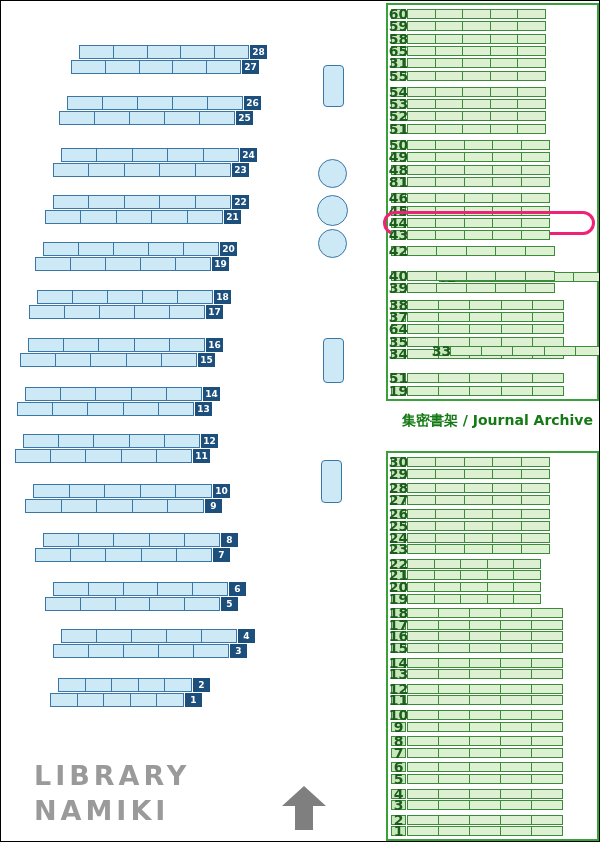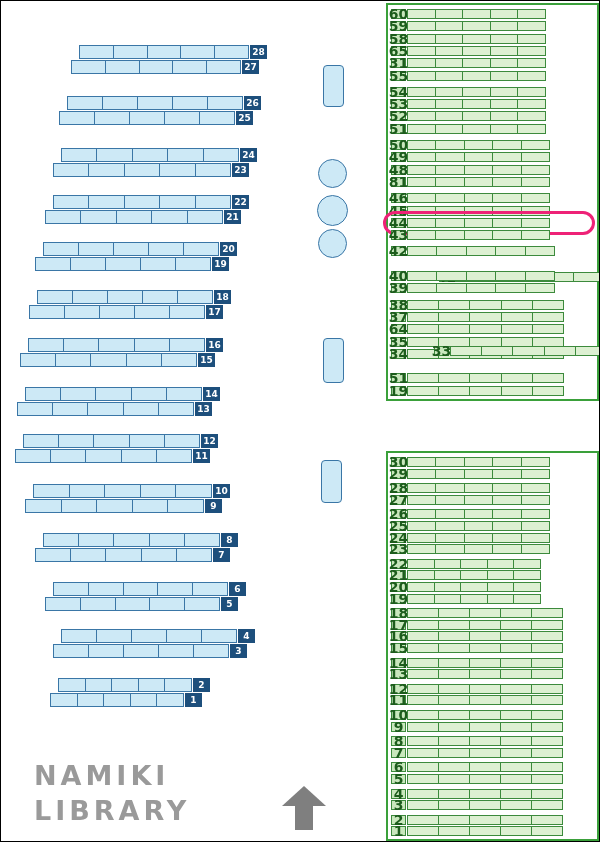--- a/index.html
+++ b/index.html
@@ -632,20 +632,21 @@
         <div class="green-tag">19</div>
         <div class="green-bar" style="width: 157px;">
           <div class="seg"></div>
           <div class="seg"></div>
           <div class="seg"></div>
           <div class="seg"></div>
           <div class="seg"></div>
         </div>
       </div>
     </div>
+  <div id="archive-label">集密書架 / Journal Archive</div>
   <div class="archive-box" id="archive-bottom" style="top:450px;height:390px">
       <div class="green-row" style="top: 4px;">
         <div class="green-tag">30</div>
         <div class="green-bar" style="width: 143px;">
           <div class="seg"></div>
           <div class="seg"></div>
           <div class="seg"></div>
           <div class="seg"></div>
           <div class="seg"></div>
         </div>
@@ -936,22 +937,22 @@
           <div class="seg"></div>
           <div class="seg"></div>
           <div class="seg"></div>
           <div class="seg"></div>
           <div class="seg"></div>
         </div>
       </div>
     </div>
 
   <div id="lib-title">
+    <div>LIBRARY</div>
     <div>NAMIKI</div>
-    <div>LIBRARY</div>
   </div>
 
   <div class="arrow">
     <div class="arrow-head"></div>
     <div class="arrow-stem"></div>
   </div>
 
 </div>
 
 </body></html>

